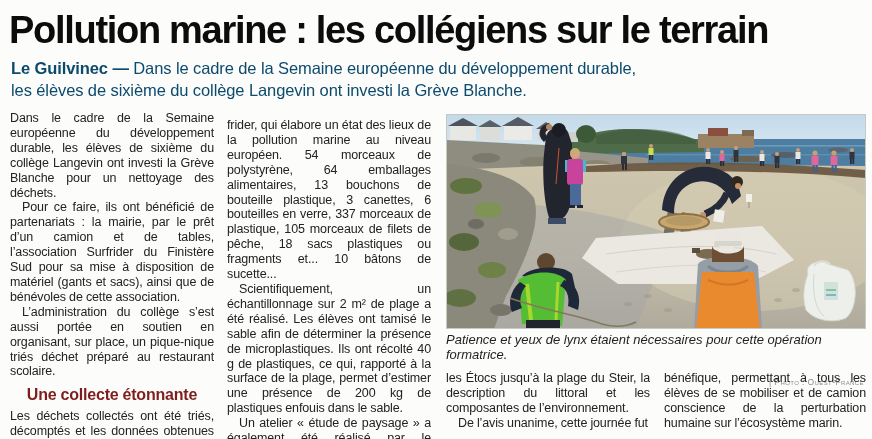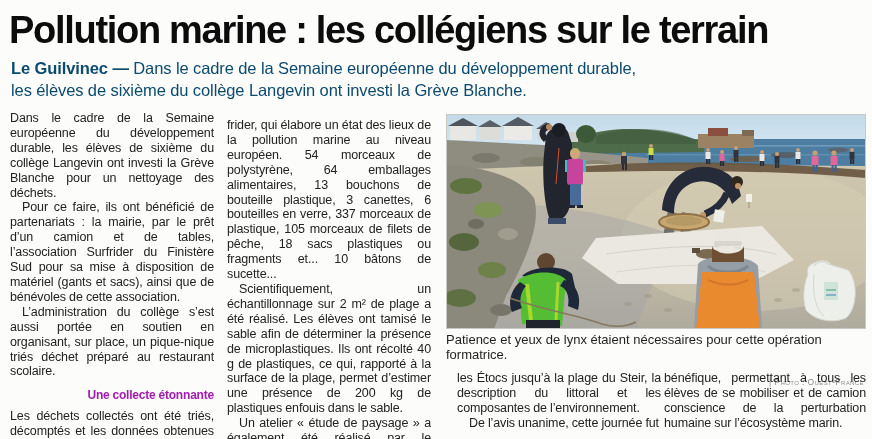--- a/index.html
+++ b/index.html
@@ -8,29 +8,29 @@
   h1.headline{position:absolute;left:9px;top:9px;margin:0;font-size:38px;line-height:42px;
         font-weight:700;letter-spacing:-1.3px;color:#0c0c0c;white-space:nowrap;}
   .lede{position:absolute;left:11px;top:58px;margin:0;width:640px;font-size:16.5px;
         line-height:21.5px;color:#0c4a6e;letter-spacing:-0.1px;}
   .lede .loc{font-weight:700;}
   .lede .line2{display:block;}
   .col{position:absolute;font-size:12.5px;line-height:14.9px;color:#232220;text-align:justify;
         letter-spacing:-0.12px;word-spacing:-0.2px;}
   .para{margin:0;}
   .indent{text-indent:12px;}
-  .crosshead{margin:8px 0 6px;font-size:12px;line-height:16px;font-weight:700;text-align:right;
-        color:#a21caf;letter-spacing:-0.2px;}
+  .crosshead{margin:8px 0 6px;font-size:16px;line-height:16px;font-weight:700;text-align:center;
+        color:#7f1d1d;letter-spacing:-0.2px;}
   #col1{left:10px;top:111px;width:204px;height:328px;overflow:hidden;}
   #col2{left:227px;top:118px;width:204px;height:328px;overflow:hidden;}
-  #col3{left:446px;top:371px;width:204px;height:68px;overflow:hidden;margin-left:11px;}
+  #col3{left:446px;top:371px;width:204px;height:68px;overflow:hidden;}
   #col4{left:664px;top:371px;width:202px;height:68px;overflow:hidden;}
   .photo{position:absolute;left:446px;top:114px;width:420px;height:215px;margin:0;}
   .photo svg{display:block;width:100%;height:100%;}
-  .caption{position:absolute;left:446px;top:332px;width:420px;margin:0;
+  .caption{position:absolute;left:446px;top:332px;width:420px;margin:0;font-style:italic;
         font-size:13px;line-height:15px;color:#1f1f1d;}
   .credit{position:absolute;left:446px;top:350px;width:418px;text-align:right;font-size:8.5px;
         letter-spacing:0.4px;color:#8c8c88;font-variant:small-caps;margin-top:27px;}
 </style>
 </head>
 <body>
 
 <div class="page">
 
   <h1 class="headline">Pollution marine : les collégiens sur le terrain</h1>

